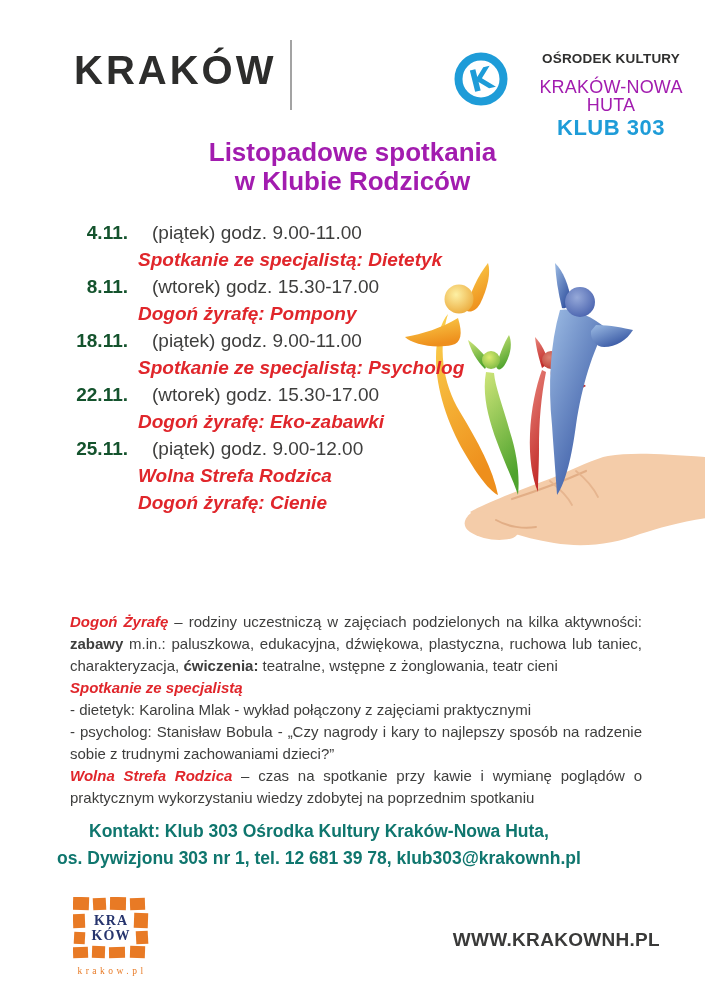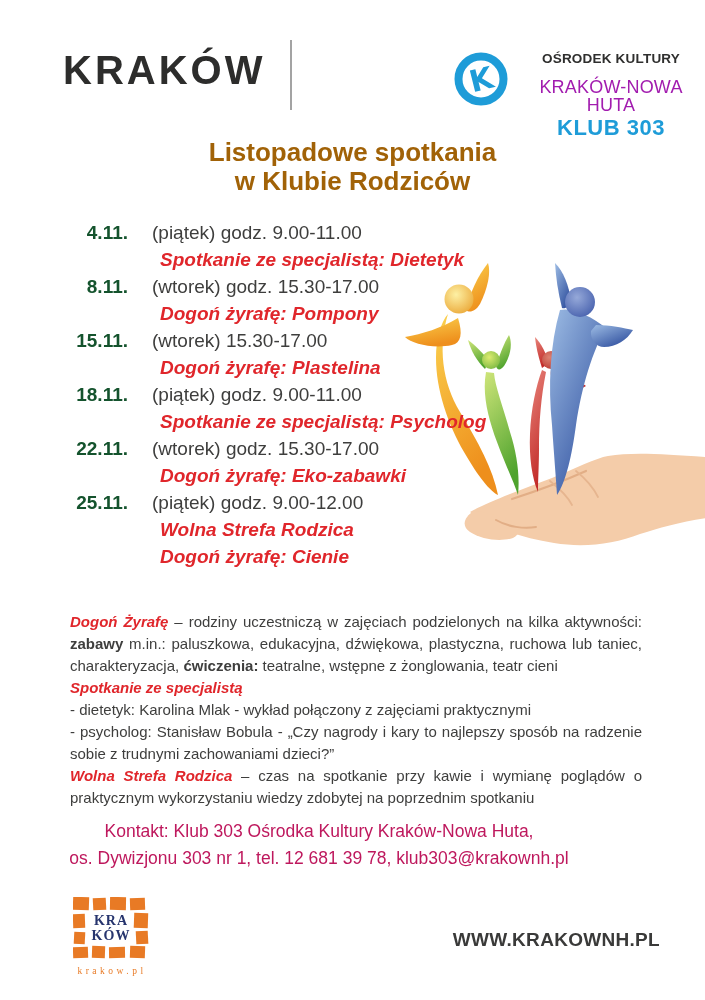--- a/index.html
+++ b/index.html
@@ -2,49 +2,49 @@
 <html><head>
 <meta charset="utf-8">
 <style>
   html,body{margin:0;padding:0;background:#e8e8e8;}
   .page{
     position:relative;width:705px;height:1000px;margin:0 auto;background:#ffffff;
     overflow:hidden;font-family:"Liberation Sans",sans-serif;color:#3e3e3d;
   }
   
   .city-wordmark{
-    position:absolute;left:63px;top:48px;font-size:40px;font-weight:bold;
+    position:absolute;left:74px;top:48px;font-size:40px;font-weight:bold;
     letter-spacing:3px;color:#2d2d2c;
   }
   .header-divider{position:absolute;left:290px;top:40px;width:2px;height:70px;background:#a3a3a3;}
   .org-logo{position:absolute;left:454px;top:52px;display:flex;align-items:flex-start;}
   .org-mark{width:54px;height:54px;flex:0 0 auto;}
   .org-text{margin-left:9px;line-height:1;text-align:center;}
   .org-line1{font-size:13.5px;font-weight:bold;color:#2f2f2e;letter-spacing:.2px;}
   .org-line2{font-size:18px;color:#a21caf;margin-top:12px;letter-spacing:.2px;}
   .org-line3{font-size:22px;font-weight:bold;color:#1e9cd8;margin-top:3px;letter-spacing:.5px;}
   
   .poster-title{
     position:absolute;left:0;top:138px;width:705px;text-align:center;
-    color:#a16207;font-size:26px;font-weight:bold;line-height:29px;
+    color:#a21caf;font-size:26px;font-weight:bold;line-height:29px;
   }
   
   .schedule{position:absolute;left:70px;top:219px;width:420px;z-index:2;}
   .sch-line1{font-size:19px;line-height:27px;color:#3e3e3d;}
   .sch-date{display:inline-block;width:58px;text-align:right;font-weight:bold;color:#14532d;margin-right:24px;}
-  .sch-activity{margin-left:90px;font-size:19px;line-height:27px;font-weight:bold;font-style:italic;color:#e0262b;}
+  .sch-activity{margin-left:68px;font-size:19px;line-height:27px;font-weight:bold;font-style:italic;color:#e0262b;}
   
   .illustration{position:absolute;left:400px;top:250px;width:305px;height:310px;z-index:1;}
   
   .descriptions{position:absolute;left:70px;top:611px;width:572px;font-size:15px;line-height:22px;text-align:justify;}
   .descriptions p{margin:0;}
   .red-it{color:#e0262b;font-weight:bold;font-style:italic;}
   .bld{font-weight:bold;}
   
-  .contact{position:absolute;left:0;top:818px;width:638px;text-align:center;font-size:17.5px;line-height:27px;color:#be185d;}
+  .contact{position:absolute;left:0;top:818px;width:638px;text-align:center;font-size:17.5px;line-height:27px;color:#0f766e;font-weight:bold;}
   
   .krk-logo{position:absolute;left:73px;top:897px;width:78px;}
   .krk-caption{margin-top:3px;text-align:center;font-size:9.5px;letter-spacing:3.5px;color:#e87a25;font-family:"Liberation Serif",serif;}
   .site-url{position:absolute;right:45px;top:929px;font-size:19px;font-weight:bold;letter-spacing:.3px;color:#3a3a39;}
 </style>
 </head>
 <body>
 
 <div class="page">
 
@@ -69,24 +69,20 @@
   </div>
 
   <div class="schedule">
     <div class="sch-row">
       <div class="sch-line1"><span class="sch-date">4.11.</span><span class="sch-details">(piątek) godz. 9.00-11.00</span></div>
       <div class="sch-activity">Spotkanie ze specjalistą: Dietetyk</div>
     </div>
     <div class="sch-row">
       <div class="sch-line1"><span class="sch-date">8.11.</span><span class="sch-details">(wtorek) godz. 15.30-17.00</span></div>
       <div class="sch-activity">Dogoń żyrafę: Pompony</div>
-    </div>
-    <div class="sch-row">
-      <div class="sch-line1"><span class="sch-date">15.11.</span><span class="sch-details">(wtorek) 15.30-17.00</span></div>
-      <div class="sch-activity">Dogoń żyrafę: Plastelina</div>
     </div>
     <div class="sch-row">
       <div class="sch-line1"><span class="sch-date">18.11.</span><span class="sch-details">(piątek) godz. 9.00-11.00</span></div>
       <div class="sch-activity">Spotkanie ze specjalistą: Psycholog</div>
     </div>
     <div class="sch-row">
       <div class="sch-line1"><span class="sch-date">22.11.</span><span class="sch-details">(wtorek) godz. 15.30-17.00</span></div>
       <div class="sch-activity">Dogoń żyrafę: Eko-zabawki</div>
     </div>
     <div class="sch-row">

